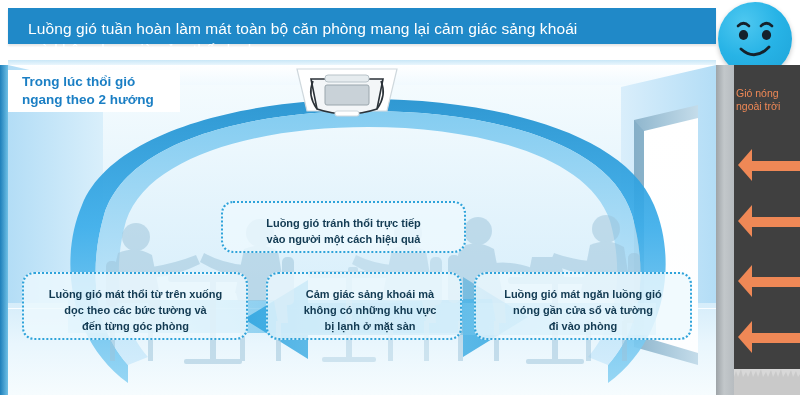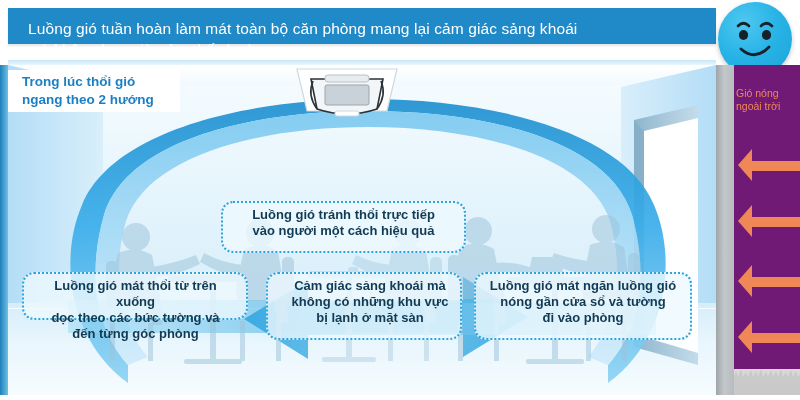--- a/index.html
+++ b/index.html
@@ -89,49 +89,49 @@
   
   .people-svg{position:absolute;left:0;top:150px;width:708px;height:180px;}
 
   
   .callout{
     position:absolute;
     background:rgba(238,249,254,.80);
     border:2px dotted #2fa3da;
     border-radius:12px;
     color:#123a52;
-    font-size:13px;
+    font-size:11px;
     line-height:16px;
     font-weight:bold;
     text-align:center;
-    display:flex;align-items:flex-start;justify-content:center;
+    display:flex;align-items:flex-end;justify-content:center;
     white-space:pre-line;
     padding:4px 8px;
     box-sizing:border-box;
   }
   #callout-top   {left:213px;top:136px;width:245px;height:52px;}
-  #callout-left  {left:14px; top:207px;width:226px;height:48px;padding-left:9px;}
+  #callout-left  {left:14px; top:207px;width:226px;height:68px;padding-left:9px;}
   #callout-mid   {left:258px;top:207px;width:196px;height:68px;padding-left:20px;}
   #callout-right {left:466px;top:207px;width:218px;height:68px;}
 
   
   .mode-label{
     position:absolute;left:8px;top:70px;width:172px;height:42px;
     background:#ffffff;
     color:#1b7fc4;
     font-size:13.5px;line-height:18px;font-weight:bold;
     padding:3px 0 0 14px;
     box-sizing:border-box;
     white-space:pre-line;
   }
 
   
   .outside{
     position:absolute;left:716px;top:65px;width:84px;height:330px;
-    background:#701a75;overflow:hidden;
+    background:#404040;overflow:hidden;
   }
   .outside-wall{
     position:absolute;left:0;top:0;width:18px;height:330px;
     background:linear-gradient(to right,#9ea4a8 0%,#c2c7ca 45%,#b7bcc0 100%);
   }
   .outside-label{
     position:absolute;left:20px;top:22px;width:64px;
     color:#ef8856;font-size:10.5px;line-height:13px;
     white-space:pre-line;
   }

